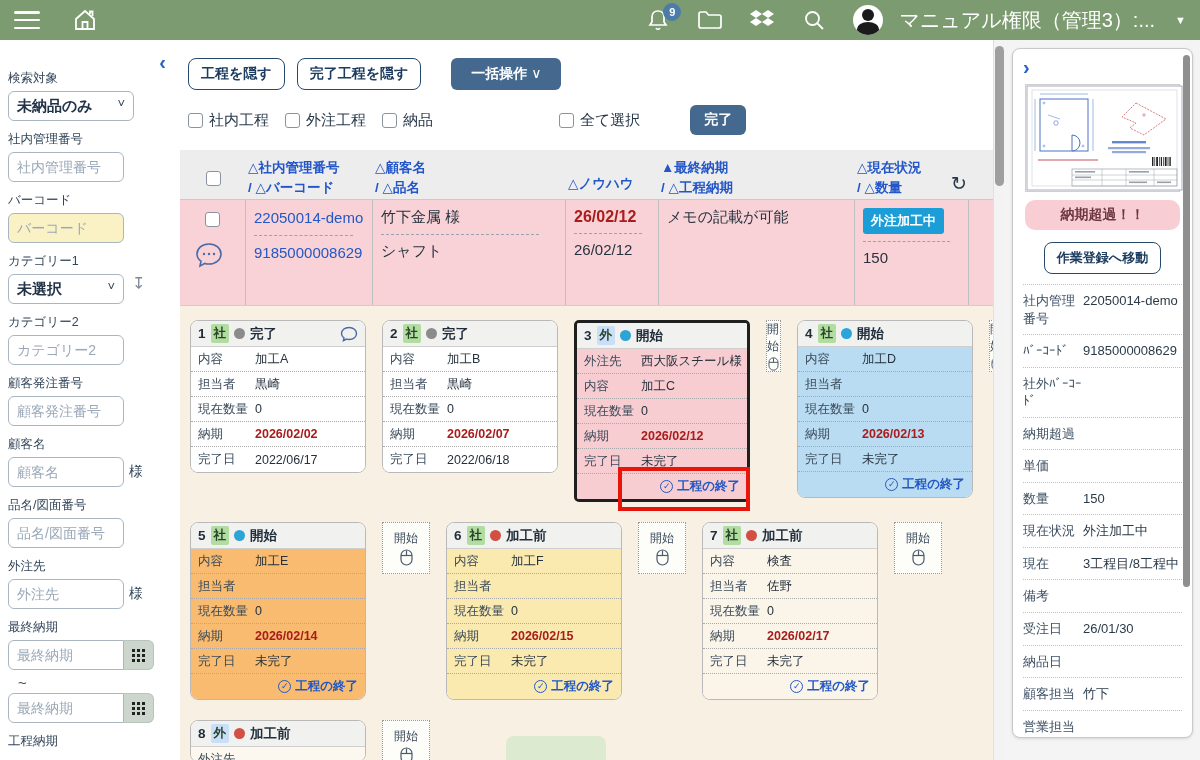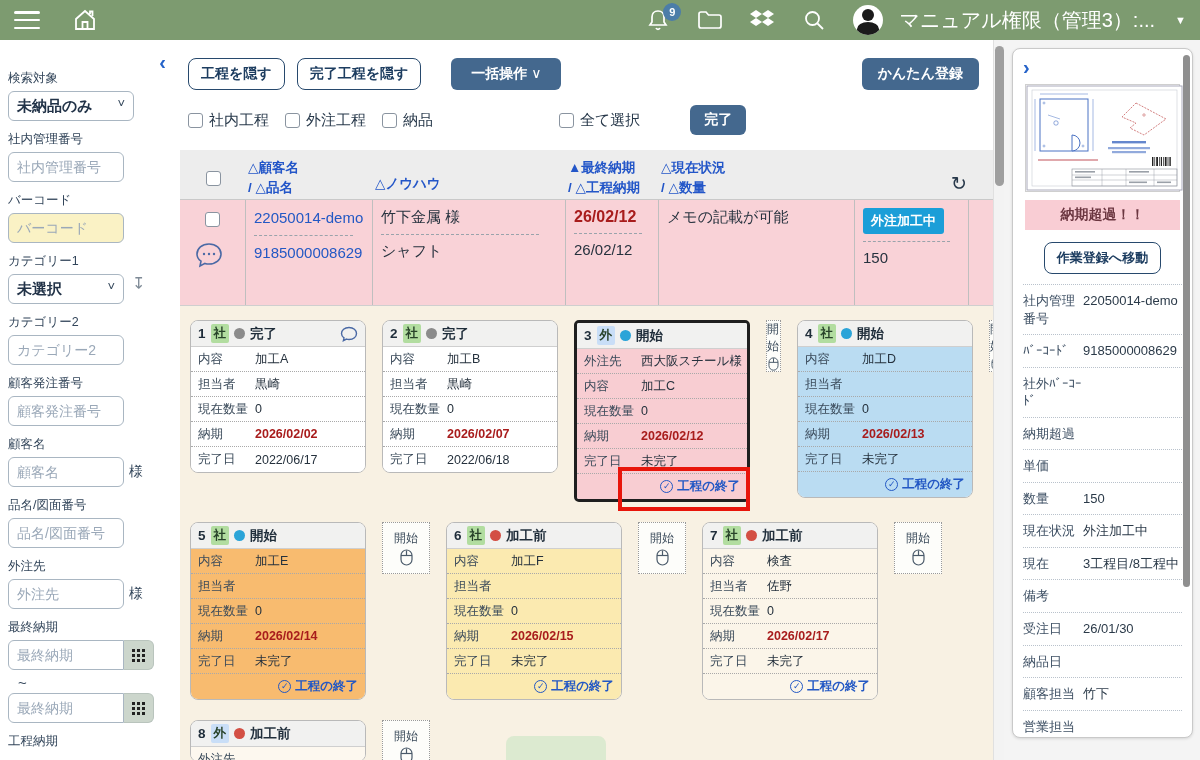--- a/index.html
+++ b/index.html
@@ -105,21 +105,21 @@
   
   .vscroll { width:11px; flex:none; background:#f3f3f3; border-left:1px solid #e0e0e0; position:relative; }
   .vscroll .thumb { position:absolute; top:6px; left:1px; width:9px; height:140px; background:#9f9f9f; border-radius:5px; }
 
   
   .right-region { flex:1; background:#f4f4f4; padding:8px 6px 0 8px; }
   .rpanel { width:181px; height:690px; background:#fff; border:1px solid #c9c9c9; border-radius:8px;
     box-shadow:0 1px 3px rgba(0,0,0,.12); position:relative; padding:8px 10px 0 10px; overflow:hidden; }
   .collapse-right { color:#2563c9; font-size:20px; font-weight:bold; cursor:pointer; line-height:1; }
   .thumb-box { margin:6px 2px 8px 2px; background:#fff; border:1px solid #cfcfcf; cursor:pointer; }
-  .alert-pink { background:#f9cdd4; border-radius:0; text-align:center; font-size:14px; font-weight:bold;
+  .alert-pink { background:#f9cdd4; border-radius:10px; text-align:center; font-size:14px; font-weight:bold;
     color:#6b3640; padding:6px 0; margin:2px 2px 12px 2px; }
   .btn-work { display:block; margin:0 auto 10px; background:#fff; border:1.5px solid #27496d; color:#1d3d60;
     font-weight:bold; font-size:13px; border-radius:8px; padding:6px 12px; cursor:pointer; font-family:inherit; }
   .panel-fields { border-top:1px dotted #b9c2cc; }
   .prow { display:flex; padding:7px 0; border-bottom:1px dotted #b9c2cc; font-size:13px; line-height:1.35; }
   .prow .plbl { width:60px; flex:none; color:#3d4f63; }
   .prow .pval { color:#2b3a49; }
   .rpanel .pscroll { position:absolute; right:2px; top:6px; width:7px; height:532px; background:#8f8f8f; border-radius:4px; }
 
   svg.icon { display:block; }
@@ -256,21 +256,20 @@
     <div class="f-label">工程納期</div>
     
   </div>
 
   <div class="main">
     <div class="toolbar">
       <div class="tb-row1">
         <button class="btn-outline">工程を隠す</button>
         <button class="btn-outline">完了工程を隠す</button>
         <button class="btn-fill btn-bulk"><span>一括操作</span> <span style="font-weight:normal;">∨</span></button>
-        <button class="btn-fill btn-easy">かんたん登録</button>
       </div>
       <div class="tb-row2">
         <label class="cb-group">
             <span class="cb"></span>
             <span>社内工程</span>
           </label>
         <label class="cb-group">
             <span class="cb"></span>
             <span>外注工程</span>
           </label>
@@ -283,20 +282,21 @@
             <span>全て選択</span>
           </label>
         <button class="btn-fill btn-done">完了</button>
       </div>
     </div>
 
     <div class="tbl-head">
       <div class="th th-check">
           <span class="cb" style="background:#fff;"></span>
         </div>
+      <div class="th"><span>△社内管理番号</span><br><span>/ △バーコード</span></div>
       <div class="th"><span>△顧客名</span><br><span>/ △品名</span></div>
       <div class="th" style="padding-top:24px;"><span>△ノウハウ</span></div>
       <div class="th"><span>▲最終納期</span><br><span>/ △工程納期</span></div>
       <div class="th"><span>△現在状況</span><br><span>/ △数量</span></div>
       <div class="th"></div>
       <span class="refresh">↻</span>
     </div>
 
     <div class="tbl-row">
       <div class="td">

